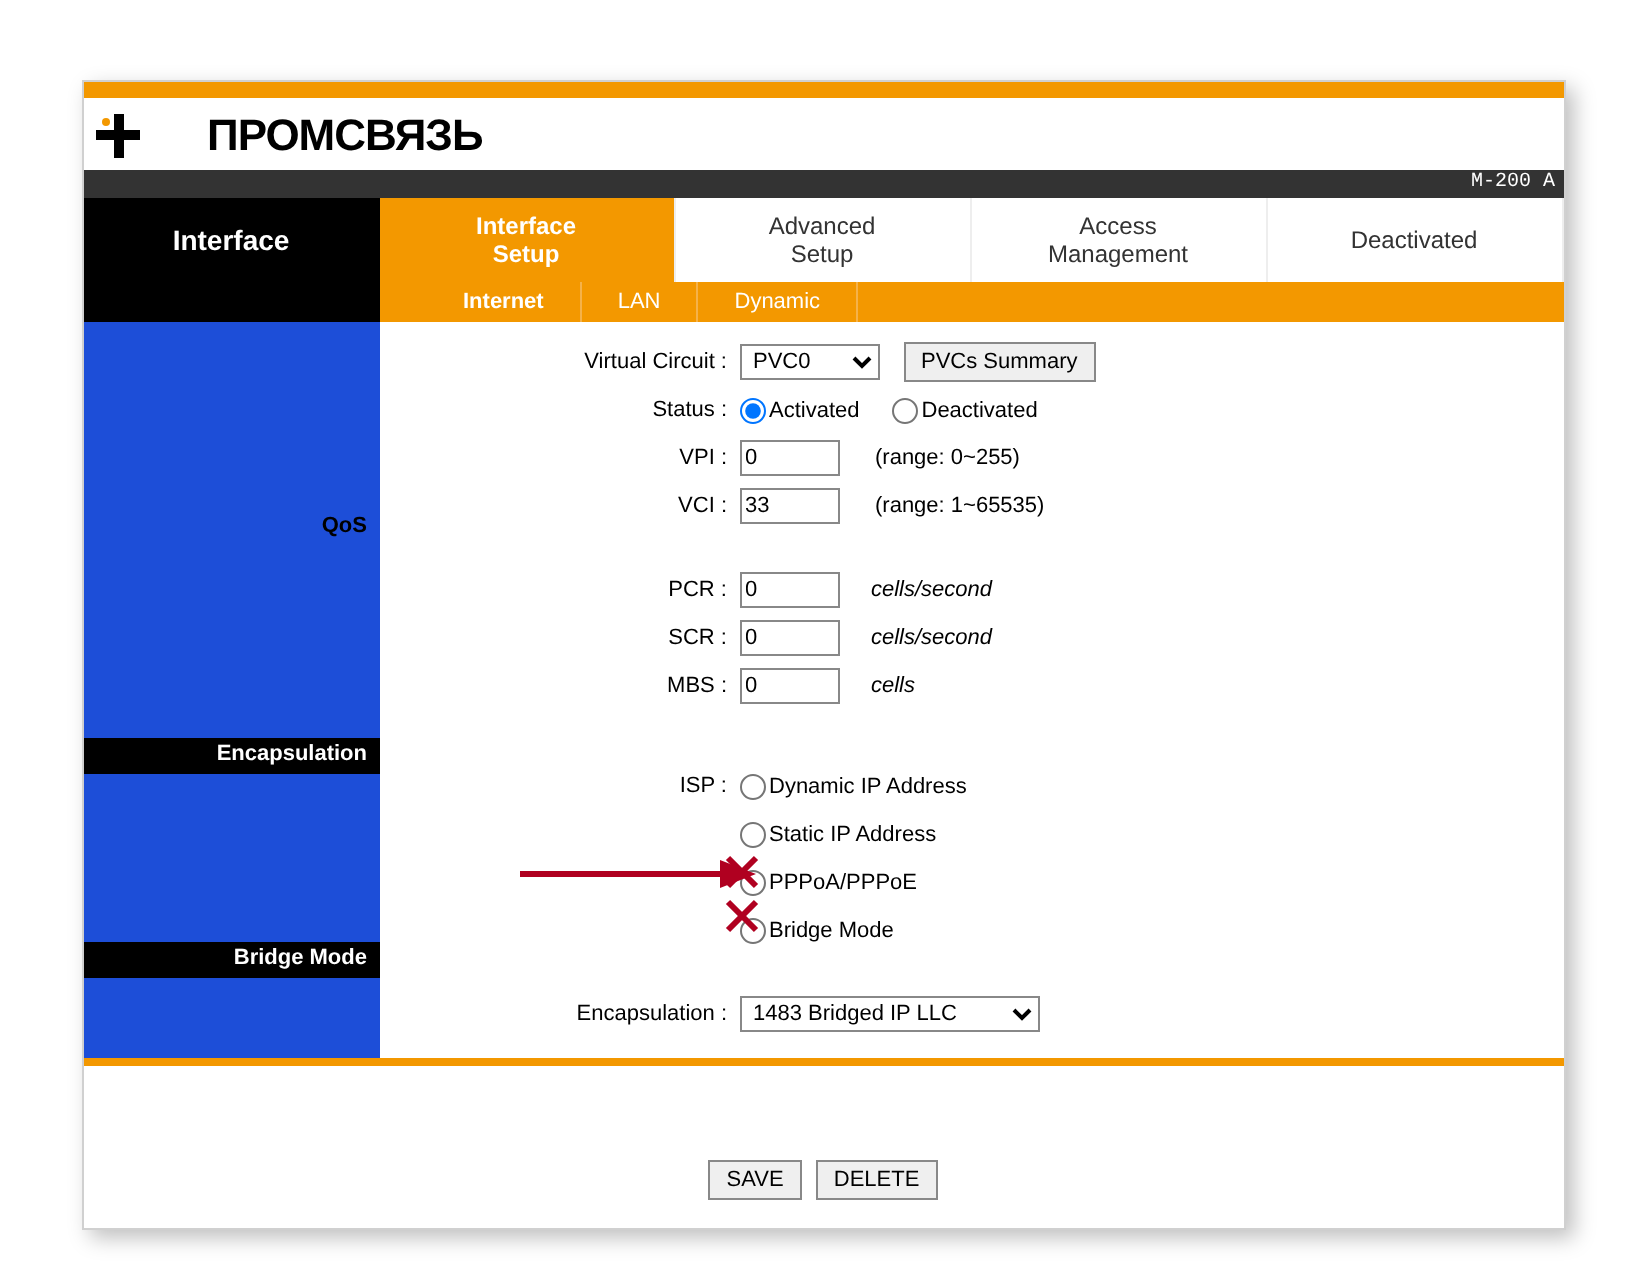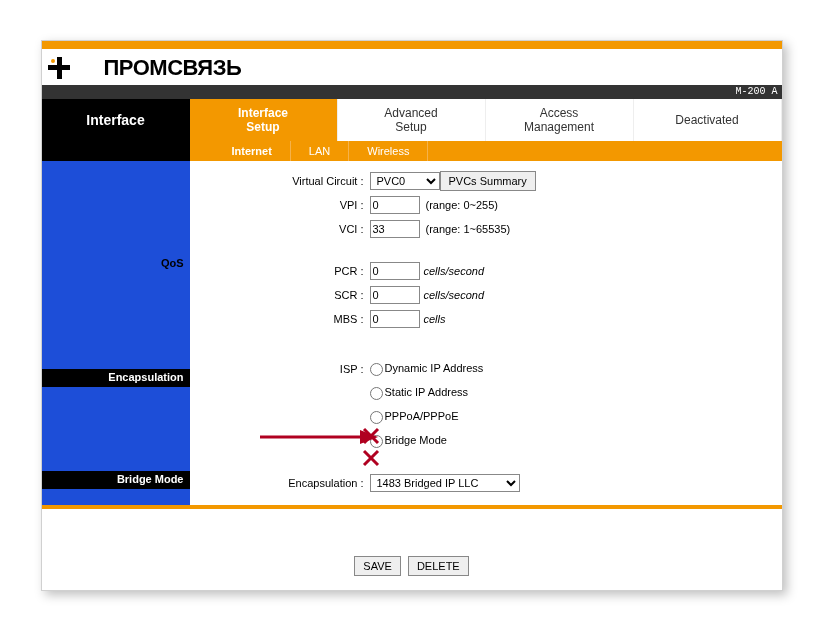--- a/index.html
+++ b/index.html
@@ -127,21 +127,21 @@
   }
   .form-label {
     width: 170px;
     text-align: right;
     padding-right: 6px;
     color: #000;
   }
   .form-field {
     display: flex;
     align-items: center;
-    gap: 0;
+    gap: 12px;
   }
   select, input[type=text] {
     font-size: 11px;
     height: 18px;
     border: 1px solid #888;
     background: #fff;
     padding: 0 2px;
   }
   input[type=text] { width: 50px; text-align: left; }
   select { width: 70px; }
@@ -199,40 +199,47 @@
 Setup</div>
     <div class="tab" style="white-space:pre-line">Access
 Management</div>
     <div class="tab">Deactivated</div>
   </div>
 
   <div class="subtabs">
     <div class="spacer"></div>
     <div class="subtab active">Internet</div>
     <div class="subtab">LAN</div>
-    <div class="subtab">Wireless</div>
+    <div class="subtab">Dynamic</div>
   </div>
 
   <div class="content" style="position:relative;">
 
     <div class="side-col">
       <div class="side-section" style="top:96px">QoS</div>
       <div class="blackband" style="position:absolute;top:208px"></div>
       <div class="side-section" style="top:210px;color:#fff">Encapsulation</div>
       <div class="blackband" style="position:absolute;top:310px"></div>
       <div class="side-section" style="top:312px;color:#fff">Bridge Mode</div>
     </div>
 
     <div class="main-col">
 
       <div class="form-row">
         <div class="form-label">Virtual Circuit :</div>
         <div class="form-field">
           <select><option>PVC0</option></select>
           <button class="btn">PVCs Summary</button>
+        </div>
+      </div>
+      <div class="form-row">
+        <div class="form-label">Status :</div>
+        <div class="form-field">
+          <label><input type="radio" name="st" checked="" style=""><span>Activated</span></label>
+          <label style="margin-left:4px"><input type="radio" name="st" style=""><span>Deactivated</span></label>
         </div>
       </div>
       <div class="form-row">
         <div class="form-label">VPI :</div>
         <div class="form-field">
           <input type="text" value="0" style="">
           <span class="range">(range: 0~255)</span>
         </div>
       </div>
       <div class="form-row">

